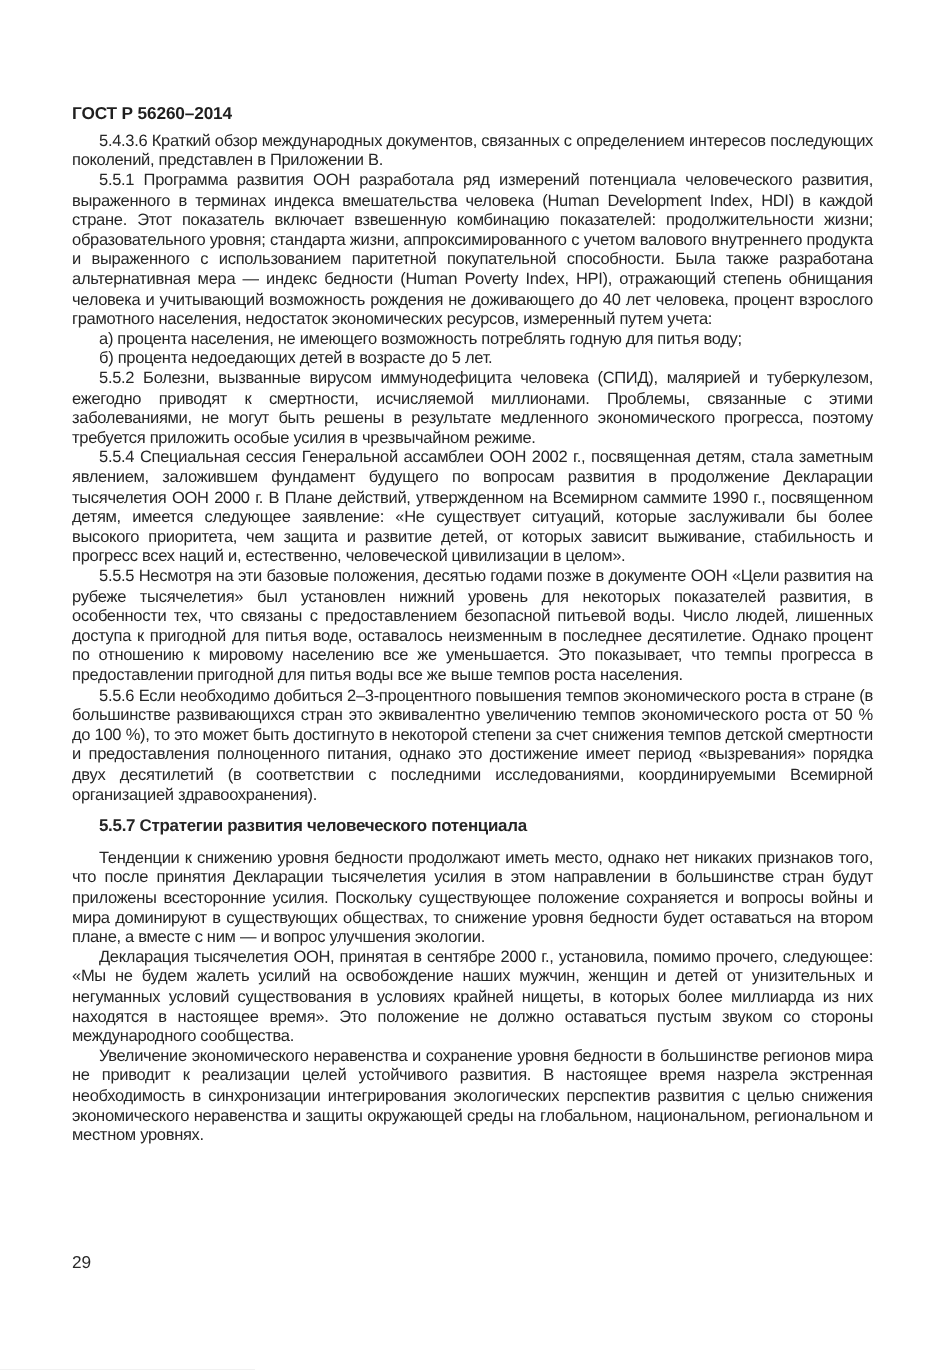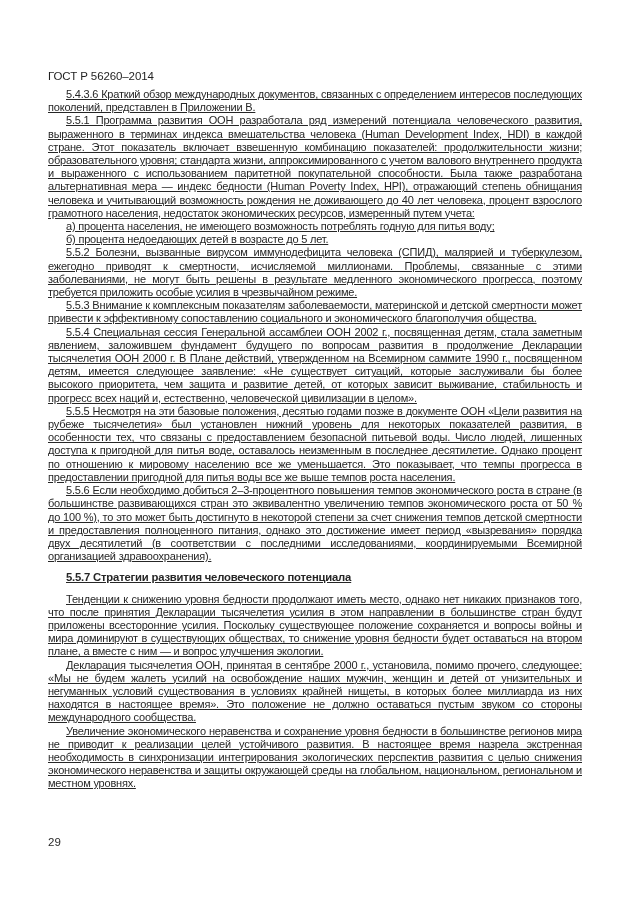--- a/index.html
+++ b/index.html
@@ -15,39 +15,38 @@
     background: #ffffff;
     color: #262626;
     font-family: "Liberation Sans", "DejaVu Sans", sans-serif;
     overflow: hidden;
   }
   .running-header {
     position: absolute;
     top: 70px;
     left: 48px;
     font-size: 11.5px;
-    font-weight: 400;
+    font-weight: 700;
     letter-spacing: -0.1px;
     color: #1f1f1f;
   }
   .content {
     position: absolute;
     top: 88px;
     left: 48px;
     width: 534px;
     font-size: 11px;
     line-height: 13.2px;
     letter-spacing: -0.2px;
     text-align: justify;
   }
   .content p {
     margin: 0;
     padding: 0;
     text-indent: 18px;
-    text-decoration: underline;
   }
   .content .heading {
     margin: 8px 0 8px 0;
     font-weight: 700;
     font-size: 11.3px;
     text-align: left;
   }
   .page-number {
     position: absolute;
     top: 836px;
@@ -70,21 +69,20 @@
 
 
     <p>5.5.1 Программа развития ООН разработала ряд измерений потенциала человеческого развития, выраженного в терминах индекса вмешательства человека (Human Development Index, HDI) в каждой стране. Этот показатель включает взвешенную комбинацию показателей: продолжительности жизни; образовательного уровня; стандарта жизни, аппроксимированного с учетом валового внутреннего продукта и выраженного с использованием паритетной покупательной способности. Была также разработана альтернативная мера — индекс бедности (Human Poverty Index, HPI), отражающий степень обнищания человека и учитывающий возможность рождения не доживающего до 40 лет человека, процент взрослого грамотного населения, недостаток экономических ресурсов, измеренный путем учета:</p>
 
     <p>а) процента населения, не имеющего возможность потреблять годную для питья воду;</p>
 
     <p>б) процента недоедающих детей в возрасте до 5 лет.</p>
 
     <p>5.5.2 Болезни, вызванные вирусом иммунодефицита человека (СПИД), малярией и туберкулезом, ежегодно приводят к смертности, исчисляемой миллионами. Проблемы, связанные с этими заболеваниями, не могут быть решены в результате медленного экономического прогресса, поэтому требуется приложить особые усилия в чрезвычайном режиме.</p>
 
-    <p>5.5.3 Внимание к комплексным показателям заболеваемости, материнской и детской смертности может привести к эффективному сопоставлению социального и экономического благополучия общества.</p>
 
     <p>5.5.4 Специальная сессия Генеральной ассамблеи ООН 2002 г., посвященная детям, стала заметным явлением, заложившем фундамент будущего по вопросам развития в продолжение Декларации тысячелетия ООН 2000 г. В Плане действий, утвержденном на Всемирном саммите 1990 г., посвященном детям, имеется следующее заявление: «Не существует ситуаций, которые заслуживали бы более высокого приоритета, чем защита и развитие детей, от которых зависит выживание, стабильность и прогресс всех наций и, естественно, человеческой цивилизации в целом».</p>
 
     <p>5.5.5 Несмотря на эти базовые положения, десятью годами позже в документе ООН «Цели развития на рубеже тысячелетия» был установлен нижний уровень для некоторых показателей развития, в особенности тех, что связаны с предоставлением безопасной питьевой воды. Число людей, лишенных доступа к пригодной для питья воде, оставалось неизменным в последнее десятилетие. Однако процент по отношению к мировому населению все же уменьшается. Это показывает, что темпы прогресса в предоставлении пригодной для питья воды все же выше темпов роста населения.</p>
 
     <p>5.5.6 Если необходимо добиться 2–3-процентного повышения темпов экономического роста в стране (в большинстве развивающихся стран это эквивалентно увеличению темпов экономического роста от 50 % до 100 %), то это может быть достигнуто в некоторой степени за счет снижения темпов детской смертности и предоставления полноценного питания, однако это достижение имеет период «вызревания» порядка двух десятилетий (в соответствии с последними исследованиями, координируемыми Всемирной организацией здравоохранения).</p>
 
     <p class="heading">5.5.7 Стратегии развития человеческого потенциала</p>
 
     <p>Тенденции к снижению уровня бедности продолжают иметь место, однако нет никаких признаков того, что после принятия Декларации тысячелетия усилия в этом направлении в большинстве стран будут приложены всесторонние усилия. Поскольку существующее положение сохраняется и вопросы войны и мира доминируют в существующих обществах, то снижение уровня бедности будет оставаться на втором плане, а вместе с ним — и вопрос улучшения экологии.</p>

